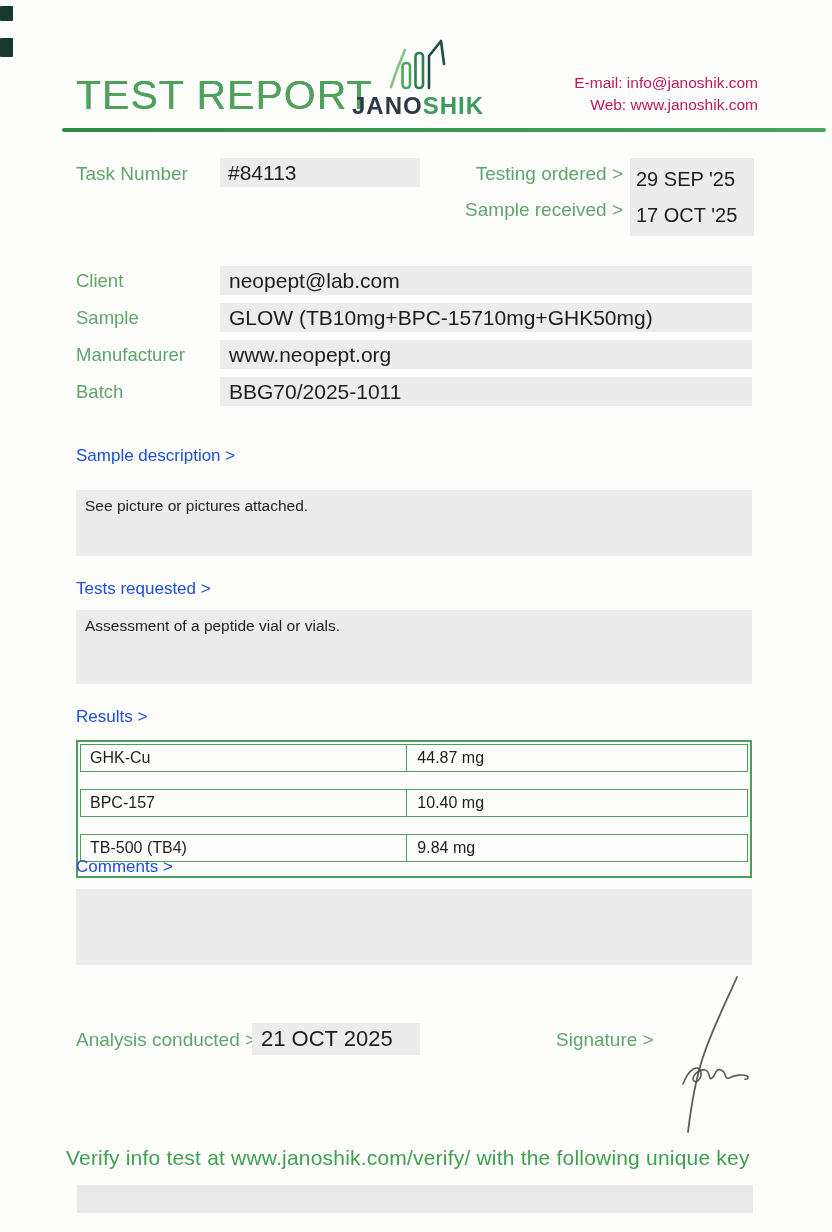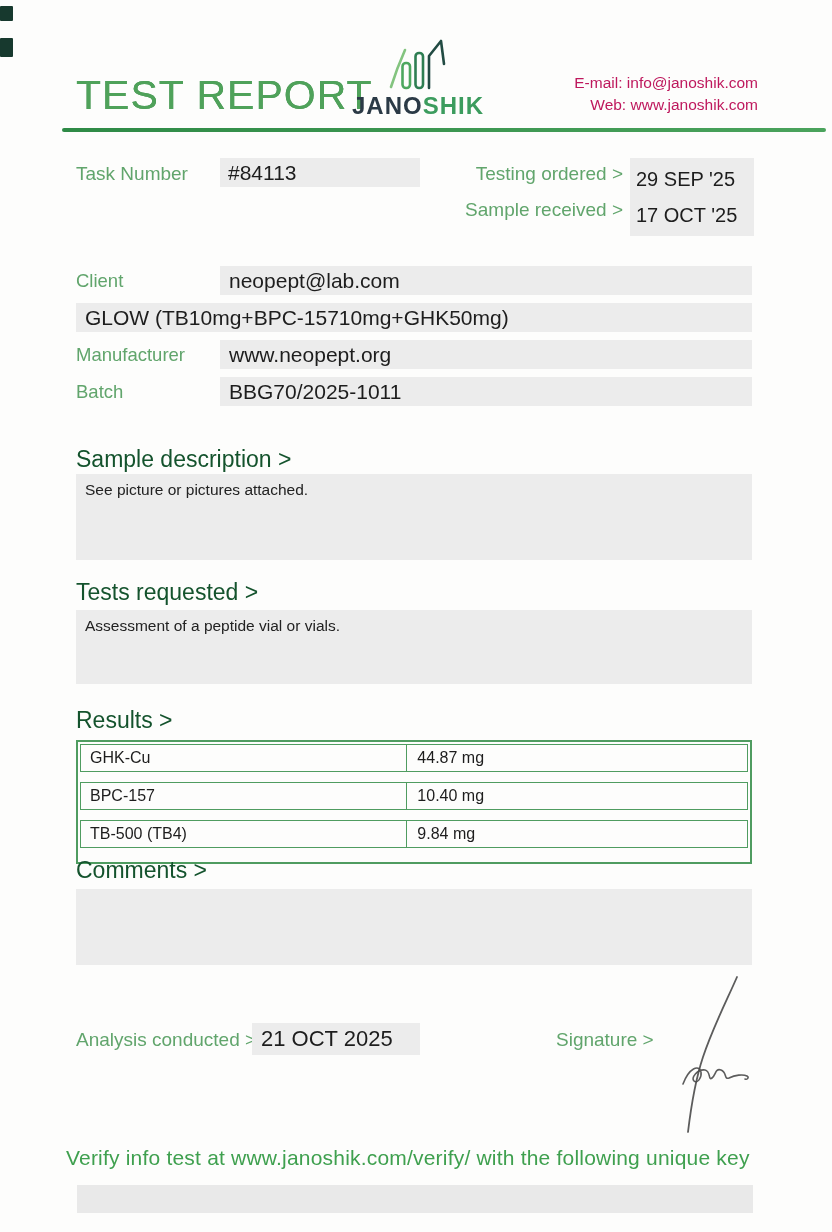--- a/index.html
+++ b/index.html
@@ -51,32 +51,32 @@
   .date-box.b1 { top:158px; } .date-box.b2 { top:194px; }
   .date-box .value-text { font-size:20px; }
 
   
   .details { position:absolute; left:76px; top:266px; width:676px; }
   .detail-row { display:flex; height:29px; margin-bottom:8px; align-items:stretch; }
   .detail-row .lbl { width:144px; font-size:18.5px; color:#61a56c; display:flex; align-items:center; }
   .detail-row .val { flex:1; display:flex; align-items:center; padding-left:9px; }
 
   
-  .section-label { position:absolute; left:76px; font-size:23px; color:#14532d; }
+  .section-label { position:absolute; left:76px; font-size:17px; color:#1d4ed8; }
   .big-box { position:absolute; left:76px; width:676px; background:#ececec;
              padding:7px 9px; font-size:15.5px; color:#222; }
-  .lbl-sampledesc { top:446px; } .box-sampledesc { top:474px; height:86px; }
+  .lbl-sampledesc { top:446px; } .box-sampledesc { top:490px; height:66px; }
   .lbl-tests      { top:579px; } .box-tests      { top:610px; height:74px; }
   .lbl-results    { top:707px; }
   .lbl-comments   { top:857px; } .box-comments   { top:889px; height:76px; }
 
   
   .results-table { position:absolute; left:76px; top:740px; width:676px;
                    border:2px solid #4f9c60; padding:2px; background:#fdfdfc; }
-  .result-row { display:flex; border:1.5px solid #4f9c60; height:28px; margin-bottom:10px; }
+  .result-row { display:flex; border:1.5px solid #4f9c60; height:28px; margin-bottom:17px; }
   .result-row:last-child { margin-bottom:12px; }
   .cell-analyte { width:49%; border-right:1.5px solid #4f9c60;
                   display:flex; align-items:center; padding-left:9px; font-size:16px; }
   .cell-amount  { flex:1; display:flex; align-items:center; padding-left:10px; font-size:16px; }
 
   
   .analysis-label { position:absolute; left:76px; top:1029px; }
   .analysis-box { position:absolute; left:252px; top:1023px; width:168px; height:32px;
                   display:flex; align-items:center; padding-left:9px; }
   .analysis-box .value-text { font-size:22px; }
@@ -143,20 +143,21 @@
   </div>
 
   <div class="details">
     <div class="detail-row">
       <div class="lbl">Client</div>
       <div class="val gray-box">
         <span class="value-text">neopept@lab.com</span>
       </div>
     </div>
     <div class="detail-row">
+      <div class="lbl">Sample</div>
       <div class="val gray-box">
         <span class="value-text">GLOW (TB10mg+BPC-15710mg+GHK50mg)</span>
       </div>
     </div>
     <div class="detail-row">
       <div class="lbl">Manufacturer</div>
       <div class="val gray-box">
         <span class="value-text">www.neopept.org</span>
       </div>
     </div>

